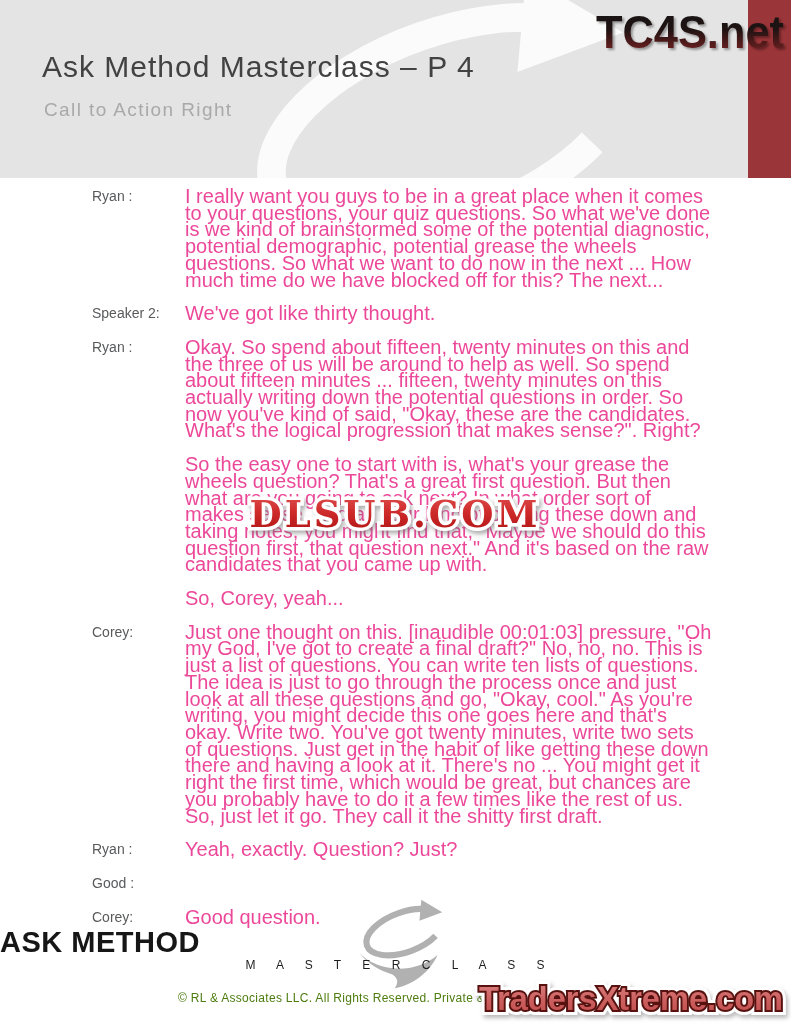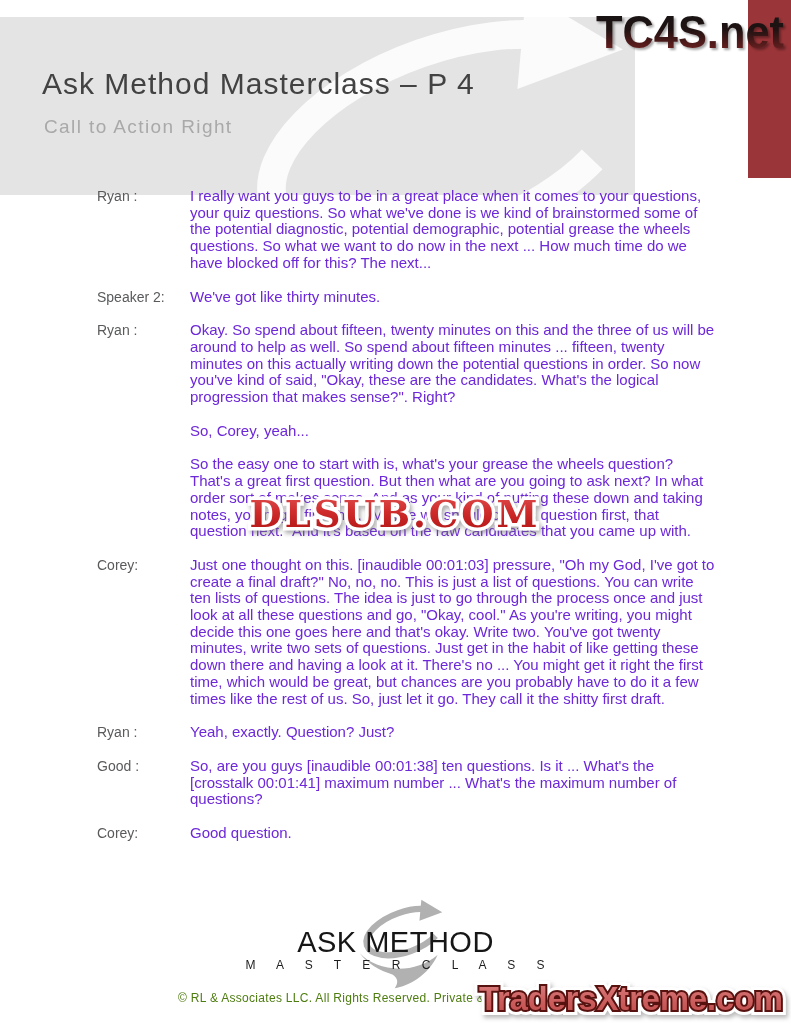--- a/index.html
+++ b/index.html
@@ -1,45 +1,45 @@
 <!DOCTYPE html>
 <html><head>
 <meta charset="utf-8">
 <style>
   html,body{margin:0;padding:0;background:#fff;}
   .page{position:relative;width:791px;height:1024px;background:#ffffff;overflow:hidden;
         font-family:"Liberation Sans",sans-serif;}
 
   
-  .header{position:absolute;left:0;top:17px;width:635px;height:178px;background:#e4e4e4;overflow:hidden;}
+  .header{position:absolute;left:0;top:0;width:791px;height:178px;background:#e4e4e4;overflow:hidden;}
   .header-swirl{position:absolute;left:205px;top:-38px;width:440px;height:440px;color:#fbfbfb;}
   .page-title{position:absolute;left:42px;top:50px;font-size:30px;font-weight:400;
               letter-spacing:1px;color:#424242;white-space:nowrap;}
   .page-subtitle{position:absolute;left:44px;top:99px;font-size:19px;letter-spacing:1.4px;
                  color:#a9a9a9;white-space:nowrap;}
   .red-bar{position:absolute;right:0;top:0;width:43px;height:178px;background:#9a3539;}
 
   
   .wm{position:absolute;z-index:9;}
   .wm-tc4s{left:592px;top:5px;filter:drop-shadow(2px 2px 1px rgba(0,0,0,0.35));}
   .wm-dlsub{left:248px;top:486px;filter:drop-shadow(2px 3px 2px rgba(110,110,110,0.55));}
   .wm-traders{left:471px;top:974px;filter:drop-shadow(2px 3px 2px rgba(120,120,120,0.5));}
 
   
   .content{position:absolute;left:92px;top:188px;width:625px;z-index:1;}
-  .entry{display:flex;margin-bottom:17px;justify-content:flex-end;}
+  .entry{display:flex;margin-bottom:17px;}
   .speaker{flex:0 0 93px;font-size:14px;line-height:16.7px;color:#595a5c;}
-  .paras{width:527px;font-size:15px;line-height:16.7px;color:#6d28d9;}
+  .paras{width:527px;font-size:20px;line-height:16.7px;color:#ec4899;}
   .paras p{margin:0 0 17px 0;}
   .paras p:last-child{margin-bottom:0;}
 
   
   .footer-swirl{position:absolute;left:352px;top:897px;width:95px;height:95px;color:#b1b1b1;z-index:0;}
-  .logo-line1{position:absolute;left:0;top:926px;width:791px;text-align:center;
-              font-size:29px;font-weight:400;letter-spacing:0.5px;color:#161616;z-index:1;}
+  .logo-line1{position:absolute;left:0;top:926px;width:791px;text-align:left;
+              font-size:29px;font-weight:700;letter-spacing:0.5px;color:#161616;z-index:1;}
   .logo-line2{position:absolute;left:4px;top:958px;width:791px;text-align:center;
               font-size:12px;font-weight:400;letter-spacing:9px;color:#1d1d1d;z-index:1;}
   .copyright{position:absolute;left:178px;top:991px;font-size:12px;letter-spacing:0.3px;
              color:#4d7c0f;white-space:nowrap;z-index:1;}
 </style>
 </head>
 <body>
 
 <div class="page">
 
@@ -71,52 +71,49 @@
     <div class="entry">
       <div class="speaker">Ryan :</div>
       <div class="paras">
           <p>I really want you guys to be in a great place when it comes to your questions, your quiz questions. So what we've done is we kind of brainstormed some of the potential diagnostic, potential demographic, potential grease the wheels questions. So what we want to do now in the next ... How much time do we have blocked off for this? The next...</p>
         </div>
     </div>
 
     <div class="entry">
       <div class="speaker">Speaker 2:</div>
       <div class="paras">
-          <p>We've got like thirty minutes.</p>
+          <p>We've got like thirty thought.</p>
         </div>
     </div>
 
     <div class="entry">
       <div class="speaker">Ryan :</div>
       <div class="paras">
         <p>Okay. So spend about fifteen, twenty minutes on this and the three of us will be around to help as well. So spend about fifteen minutes ... fifteen, twenty minutes on this actually writing down the potential questions in order. So now you've kind of said, "Okay, these are the candidates. What's the logical progression that makes sense?". Right?</p>
+        <p>So the easy one to start with is, what's your grease the wheels question? That's a great first question. But then what are you going to ask next? In what order sort of makes sense. And as your kind of putting these down and taking notes, you might find that, "Maybe we should do this question first, that question next." And it's based on the raw candidates that you came up with.</p>
         <p>So, Corey, yeah...</p>
-        <p>So the easy one to start with is, what's your grease the wheels question? That's a great first question. But then what are you going to ask next? In what order sort of makes sense. And as your kind of putting these down and taking notes, you might find that, "Maybe we should do this question first, that question next." And it's based on the raw candidates that you came up with.</p>
       </div>
     </div>
 
     <div class="entry">
       <div class="speaker">Corey:</div>
       <div class="paras">
           <p>Just one thought on this. [inaudible 00:01:03] pressure, "Oh my God, I've got to create a final draft?" No, no, no. This is just a list of questions. You can write ten lists of questions. The idea is just to go through the process once and just look at all these questions and go, "Okay, cool." As you're writing, you might decide this one goes here and that's okay. Write two. You've got twenty minutes, write two sets of questions. Just get in the habit of like getting these down there and having a look at it. There's no ... You might get it right the first time, which would be great, but chances are you probably have to do it a few times like the rest of us. So, just let it go. They call it the shitty first draft.</p>
         </div>
     </div>
 
     <div class="entry">
       <div class="speaker">Ryan :</div>
       <div class="paras">
           <p>Yeah, exactly. Question? Just?</p>
         </div>
     </div>
 
     <div class="entry">
       <div class="speaker">Good :</div>
-      <div class="paras">
-          <p>So, are you guys [inaudible 00:01:38] ten questions. Is it ... What's the [crosstalk 00:01:41] maximum number ... What's the maximum number of questions?</p>
-        </div>
     </div>
 
     <div class="entry">
       <div class="speaker">Corey:</div>
       <div class="paras">
           <p>Good question.</p>
         </div>
     </div>
 
   </div>

